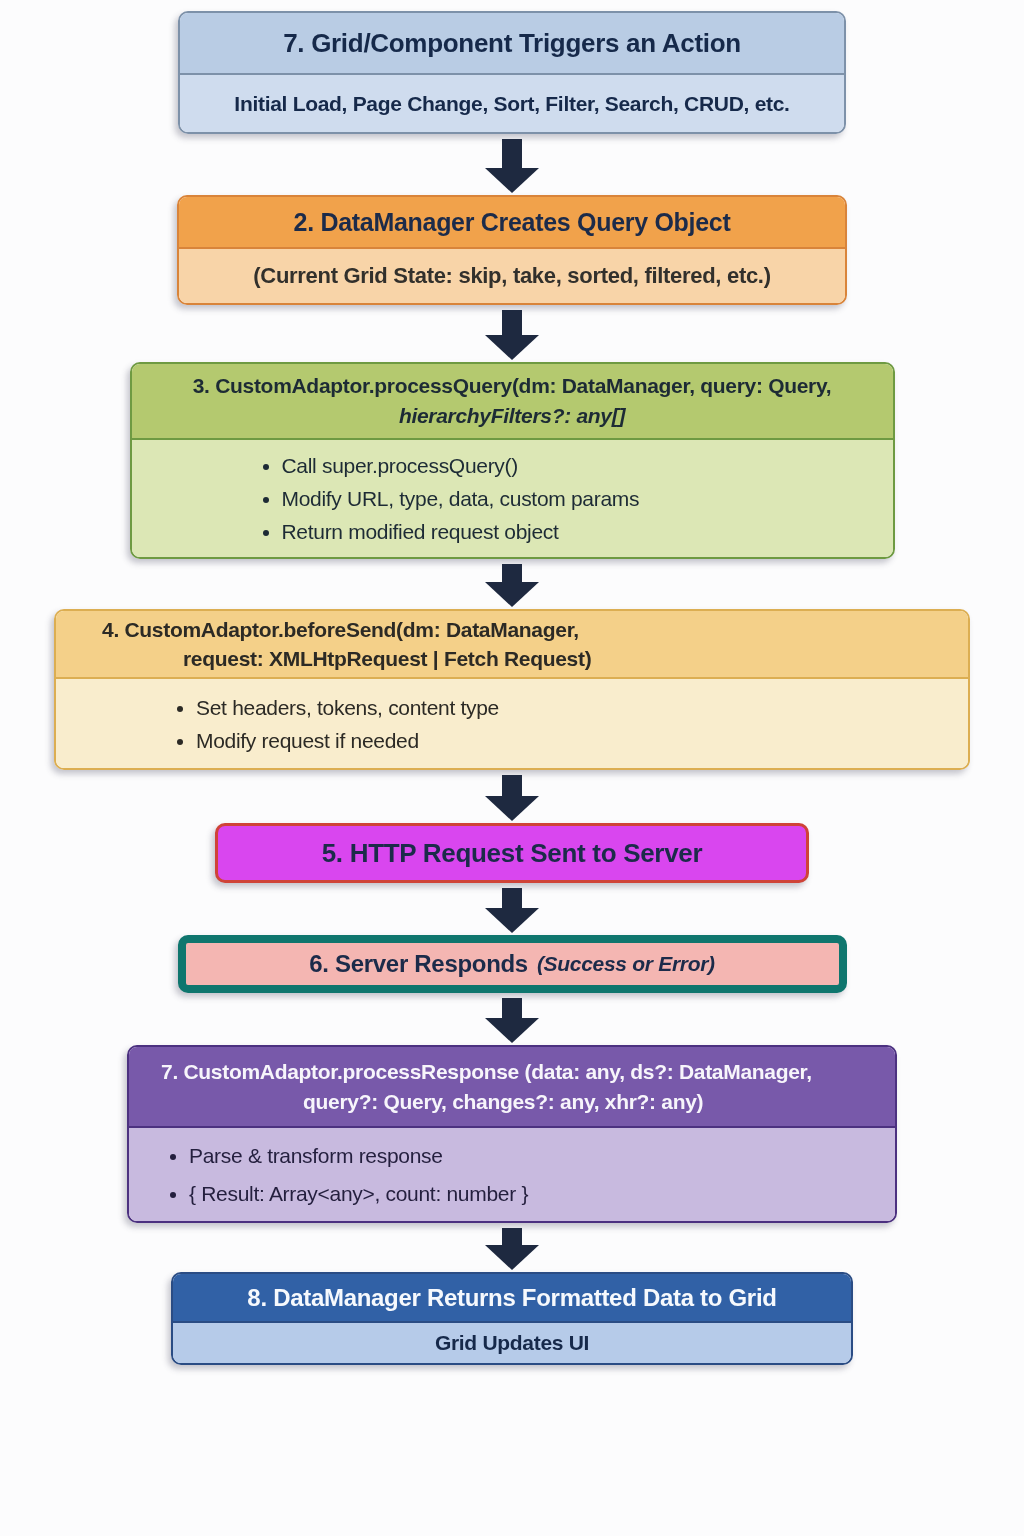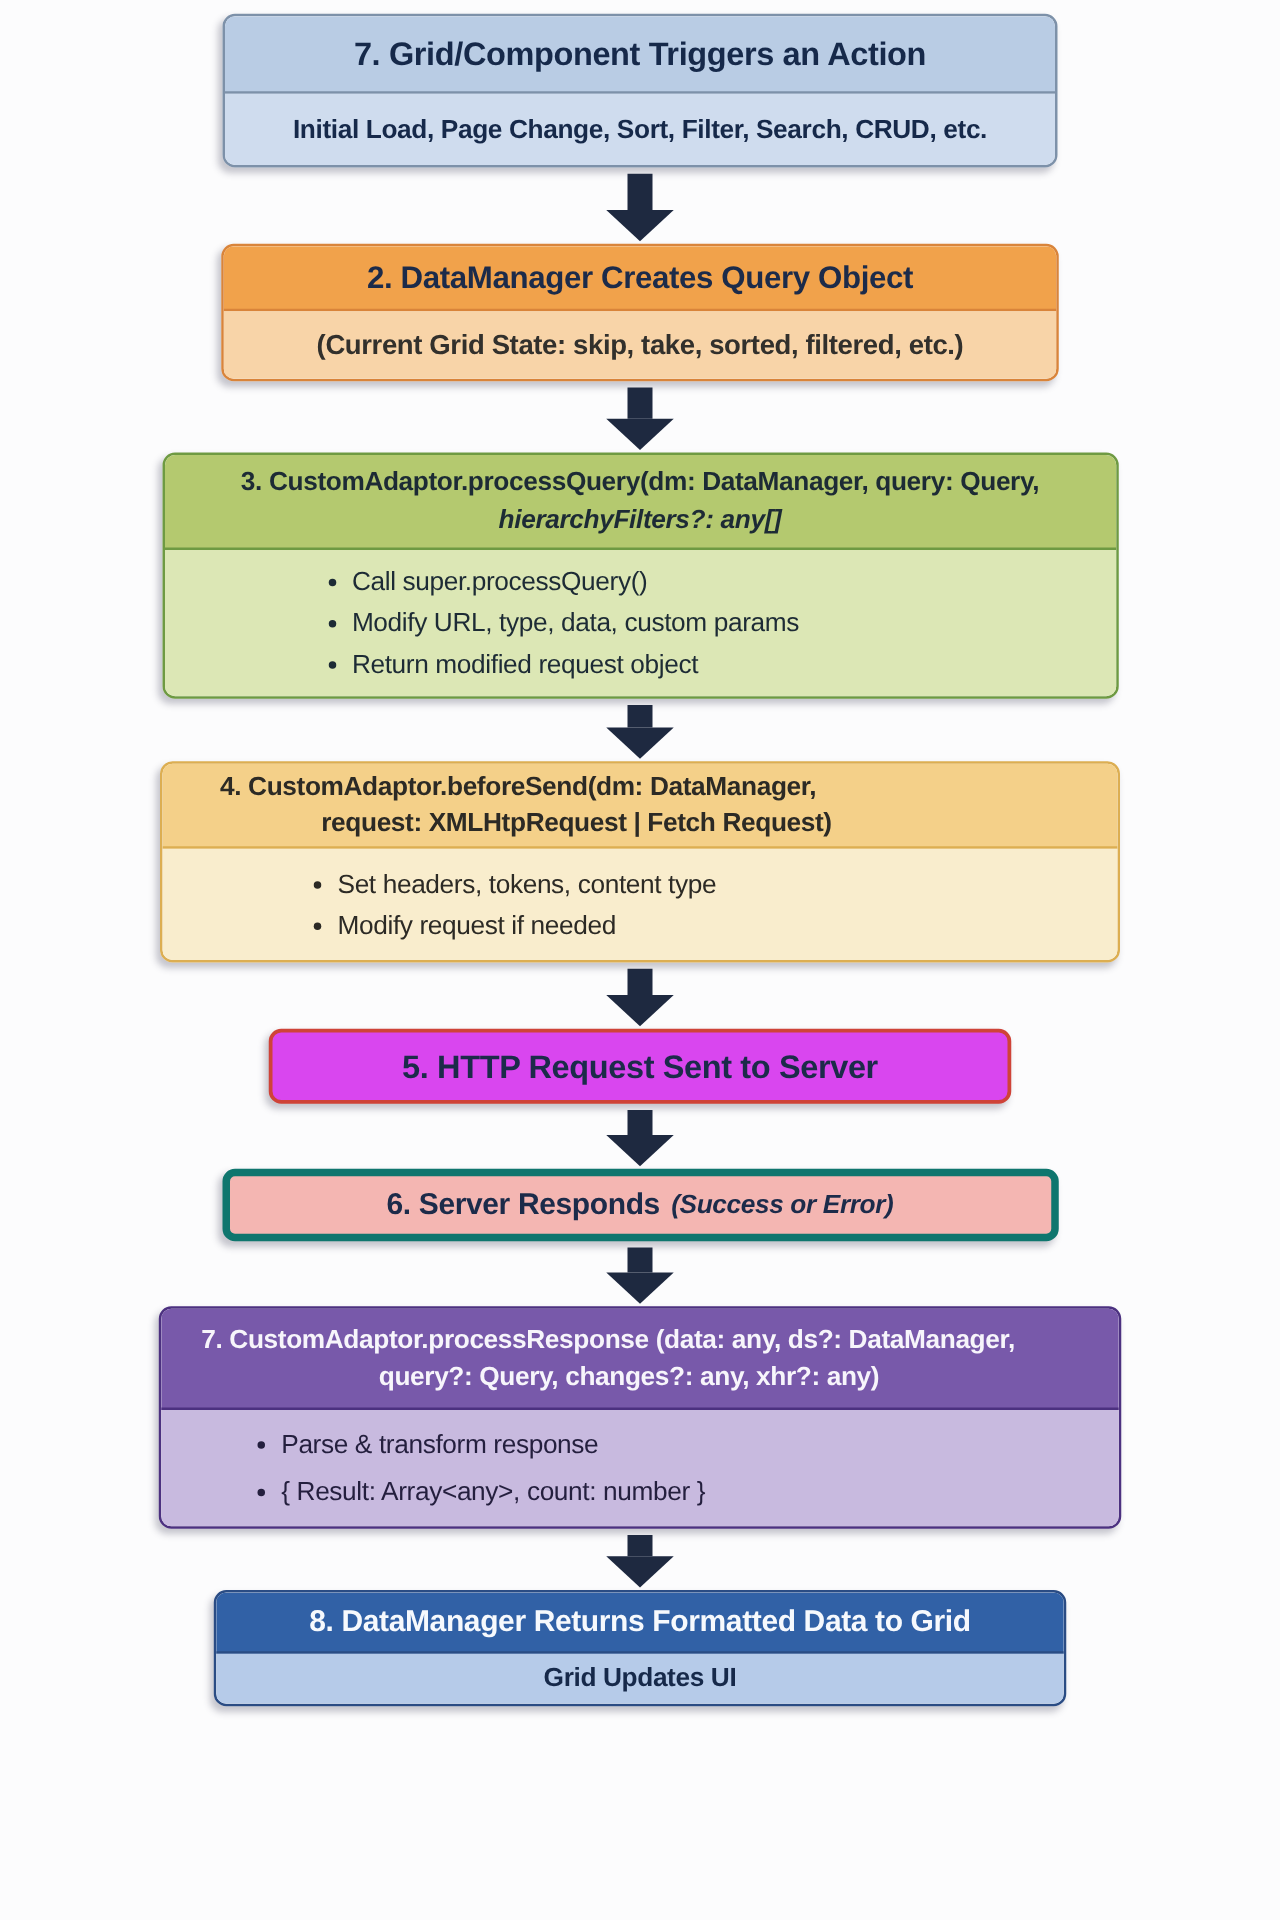--- a/index.html
+++ b/index.html
@@ -40,33 +40,33 @@
   .s2 .hdr { height: 52px; background: #f1a24b; border-bottom: 2px solid #d9843a; font-size: 25px; color: #1c2b4a; }
   .s2 .bdy { height: 54px; background: #f8d4a8; font-size: 22px; color: #32302c; }
 
   
   .s3 { width: 765px; border: 2px solid #6e9a42; }
   .s3 .hdr { height: 76px; background: #b4c96f; border-bottom: 2px solid #6e9a42; font-size: 21px; color: #1d2b35;
              flex-direction: column; line-height: 30px; text-align: center; }
   .s3 .bdy { height: 117px; background: #dce7b5; align-items: flex-start; flex-direction: column; }
 
   
-  .s4 { width: 768px; border: 2px solid #dcae52; }
+  .s4 { width: 916px; border: 2px solid #dcae52; }
   .s4 .hdr { height: 68px; background: #f4d089; border-bottom: 2px solid #dcae52; font-size: 21px; color: #2c2a25;
              flex-direction: column; align-items: flex-start; line-height: 29px; }
   .s4 .hdr .l1 { padding-left: 46px; }
   .s4 .hdr .l2 { padding-left: 80px; font-weight: 600; margin-left: 47px; }
   .s4 .bdy { height: 89px; background: #f9edcd; align-items: flex-start; flex-direction: column; }
 
   
   .s5 { width: 594px; height: 60px; border: 3px solid #cf4338; background: #d946ef;
         display: flex; align-items: center; justify-content: center; font-size: 26px; font-weight: 700; color: #1c2b4a; }
 
   
-  .s6 { width: 669px; height: 58px; border: 6px solid #0f766e; background: #f4b6b2;
+  .s6 { width: 669px; height: 58px; border: 8px solid #0f766e; background: #f4b6b2;
         display: flex; align-items: center; justify-content: center; font-size: 24px; font-weight: 700; color: #1c2b4a; }
   .s6 .it { font-style: italic; font-size: 21px; margin-left: 9px; }
 
   
   .s7 { width: 770px; border: 2px solid #4c3180; }
   .s7 .hdr { height: 81px; background: #7859aa; border-bottom: 2px solid #4c3180; font-size: 21px; color: #f7f5fb;
              flex-direction: column; align-items: flex-start; line-height: 30px; }
   .s7 .hdr .l1 { padding-left: 32px; }
   .s7 .hdr .l2 { padding-left: 174px; font-weight: 600; }
   .s7 .bdy { height: 93px; background: #c8badf; align-items: flex-start; flex-direction: column; color: #241f3e; }
@@ -79,21 +79,21 @@
   
   .b { font-weight: 700; }
   .sb { font-weight: 600; }
   .it { font-style: italic; }
 
   
   .bdy { justify-content: center; }
   ul.bullets { list-style: disc; font-size: 21px; font-weight: 400; }
   .s3 ul.bullets { padding-left: 150px; line-height: 33px; color: #1d2b35; }
   .s4 ul.bullets { padding-left: 140px; line-height: 33px; color: #2c2a25; }
-  .s7 ul.bullets { padding-left: 96px; line-height: 38px; }
+  .s7 ul.bullets { padding-left: 60px; line-height: 38px; }
 
   
   .gap { display: flex; justify-content: center; padding: 5px 0 2px; flex: none; }
   .g1 { height: 61px; } .g2 { height: 57px; } .g3 { height: 50px; } .g4 { height: 53px; }
   .g5 { height: 52px; } .g6 { height: 52px; } .g7 { height: 49px; }
   .arr { display: flex; flex-direction: column; align-items: center; height: 100%; }
   .arr .stem { flex: 1; width: 20px; background: #1e2940; }
   .arr .head { width: 0; height: 0; flex: none;
                border-left: 27px solid transparent; border-right: 27px solid transparent;
                border-top: 25px solid #1e2940; }

